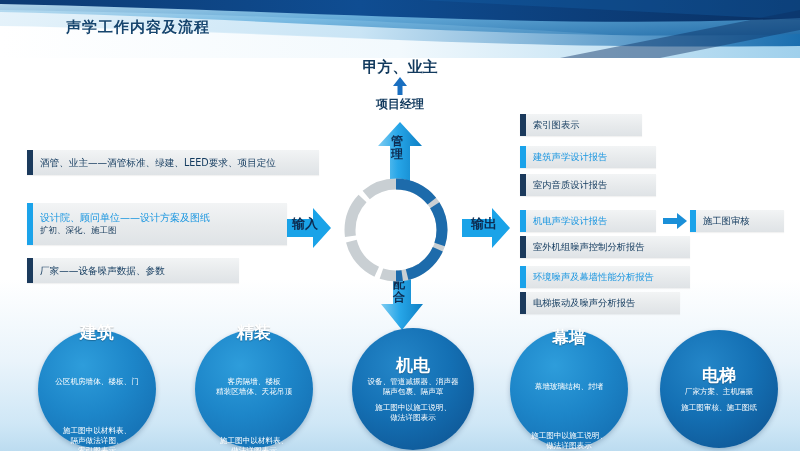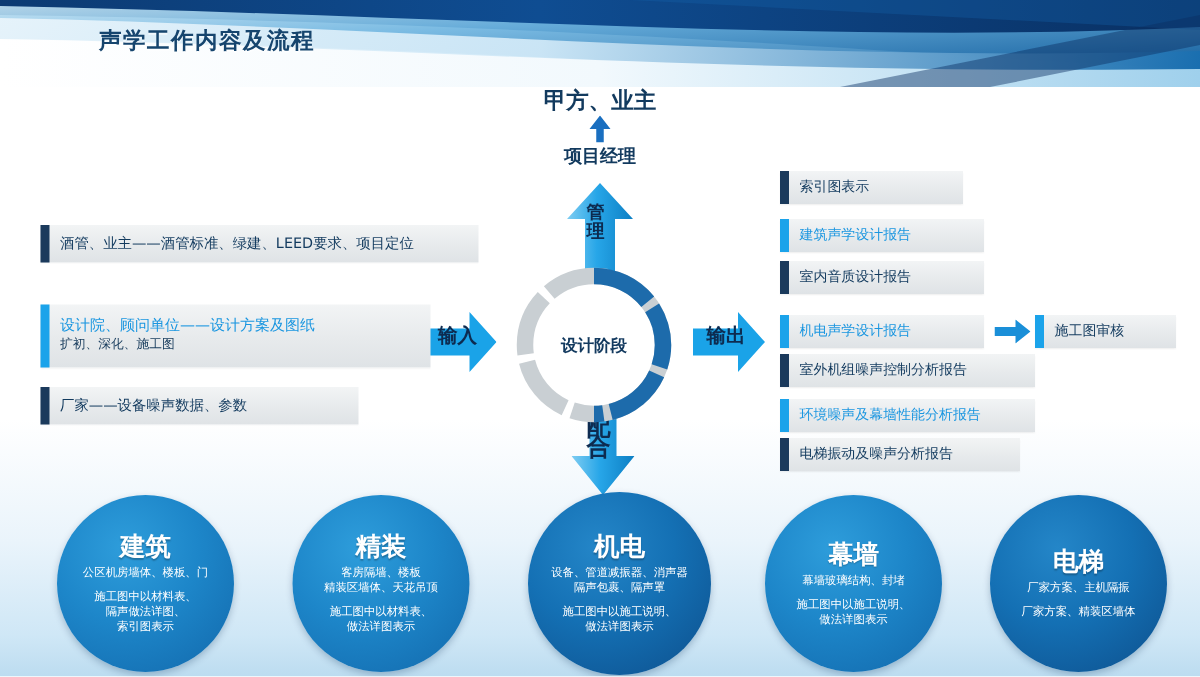--- a/index.html
+++ b/index.html
@@ -58,21 +58,21 @@
     pointer-events:none;text-align:center;
   }
   #arrow-in{position:absolute;left:283px;top:208px;}
   #arrow-out{position:absolute;left:462px;top:208px;}
   #arrow-up{position:absolute;left:378px;top:122px;}
   #arrow-down{position:absolute;left:381px;top:272px;}
   #arrow-small{position:absolute;left:390px;top:77px;}
   #lbl-in{left:288px;top:215px;width:34px;font-size:13px;}
   #lbl-out{left:467px;top:215px;width:34px;font-size:13px;}
   #lbl-mgmt{left:387px;top:135px;width:20px;font-size:12px;line-height:13px;color:#0d2b50;}
-  #lbl-coop{left:389px;top:278px;width:20px;font-size:16px;line-height:13px;color:#0d2b50;}
+  #lbl-coop{left:389px;top:278px;width:20px;font-size:12px;line-height:13px;color:#0d2b50;}
   #mini-right{position:absolute;left:663px;top:213px;}
 
   
   #donut{position:absolute;left:340px;top:174px;}
   #donut-label{
     position:absolute;left:340px;top:174px;width:112px;height:112px;
     display:flex;align-items:center;justify-content:center;
     font-size:11px;color:#12395e;font-weight:bold;
   }
   
@@ -80,21 +80,21 @@
         font-size:15px;color:#123a5e;font-weight:bold;}
   #top2{position:absolute;left:330px;top:96px;width:140px;text-align:center;
         font-size:12px;color:#123a5e;font-weight:bold;}
 
   
   .circ{
     position:absolute;border-radius:50%;color:#fff;text-align:center;
     display:flex;flex-direction:column;align-items:center;justify-content:center;
     box-shadow:0 2px 5px rgba(0,40,80,.25);
   }
-  .c-light{background:radial-gradient(circle at 38% 30%,#2e9ddb 0%,#1d86c9 45%,#1268ab 100%);}
+  .c-light{background:radial-gradient(circle at 38% 30%,#2e9ddb 0%,#1d86c9 45%,#1268ab 100%);gap:33px;}
   .c-dark{background:radial-gradient(circle at 38% 30%,#2486c8 0%,#1470b4 45%,#0d4f8c 100%);}
   .circ .ttl{font-size:17px;font-weight:bold;line-height:20px;margin-bottom:2px;
              text-shadow:0 1px 1px rgba(0,0,0,.25);}
   .circ .l1{font-size:7.6px;line-height:10px;}
   .circ .l2{font-size:7.6px;line-height:10px;margin-top:6px;}
   #b1{left:38px;top:330px;width:118px;height:118px;}
   #b2{left:195px;top:330px;width:118px;height:118px;}
   #b3{left:352px;top:328px;width:122px;height:122px;}
   #b4{left:510px;top:330px;width:118px;height:118px;}
   #b5{left:660px;top:330px;width:118px;height:118px;}
@@ -199,21 +199,20 @@
   <div id="donut">
     <svg width="112" height="112" viewBox="0 0 112 112">
       <g fill="none" stroke-width="11">
 
         <circle cx="56" cy="56" r="46" stroke="#c9cfd3" stroke-dasharray="41 5" stroke-dashoffset="0"></circle>
 
         <path d="M56 10 A46 46 0 0 1 56 102" stroke="#1d6bab" stroke-dasharray="41 5"></path>
       </g>
     </svg>
   </div>
-  <div id="donut-label">设计阶段</div>
 
   <div class="bar-box" id="in1">
     <div class="tick" style="background:#1b3a5c"></div>
     <div class="txt">
       <span class="t-dark">酒管、业主——酒管标准、绿建、LEED要求、项目定位</span>
     </div>
   </div>
 
   <div class="bar-box" id="in2">
     <div class="tick" style="background:#1ba3ea"></div>
@@ -284,16 +283,16 @@
 
   <div class="circ c-light" id="b4">
     <div class="ttl">幕墙</div>
     <div class="l1">幕墙玻璃结构、封堵</div>
     <div class="l2">施工图中以施工说明、<br>做法详图表示</div>
   </div>
 
   <div class="circ c-dark" id="b5">
     <div class="ttl">电梯</div>
     <div class="l1">厂家方案、主机隔振</div>
-    <div class="l2">厂家方案、精装区墙体</div>
+    <div class="l2">施工图审核、施工图纸</div>
   </div>
 
 </div>
 
 </body></html>

